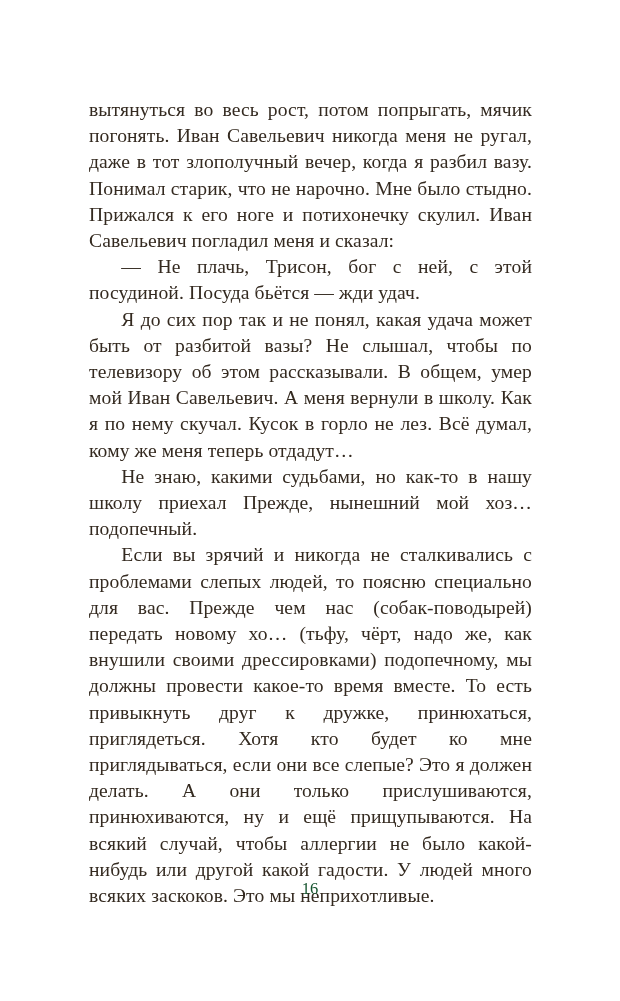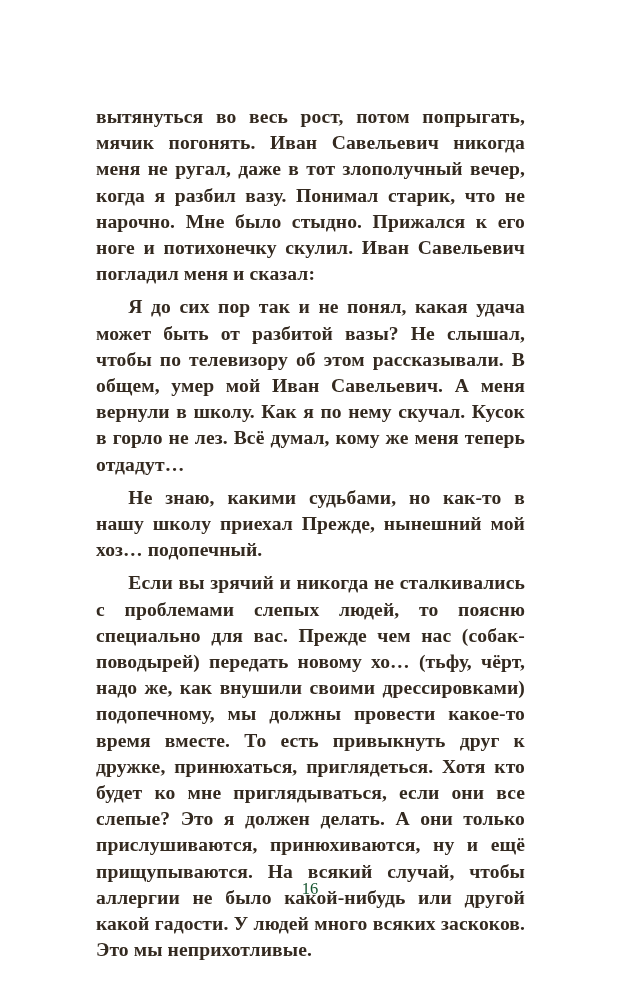--- a/index.html
+++ b/index.html
@@ -27,22 +27,21 @@
     width: 443px;
     font-size: 19.6px;
     line-height: 26.2px;
     text-align: justify;
     hyphens: auto;
     -webkit-hyphens: auto;
     letter-spacing: 0.1px;
   }
 
   .page-text p {
-    margin: 7px;
-    font-weight: bold;
+    margin: 0;
   }
 
   .page-text p.indented {
     text-indent: 1.65em;
   }
 
   .page-number {
     position: absolute;
     top: 879px;
     left: 0;
@@ -52,20 +51,21 @@
     color: #14532d;
   }
 </style>
 </head>
 <body>
 
 <div class="book-page">
 
   <div class="page-text">
     <p>вытянуться во весь рост, потом попрыгать, мячик погонять. Иван Савельевич никогда меня не ругал, даже в тот злополучный вечер, когда я разбил вазу. Понимал старик, что не нарочно. Мне было стыдно. Прижался к его ноге и потихонечку скулил. Иван Савельевич погладил меня и сказал:</p>
+    <p class="indented">— Не плачь, Трисон, бог с ней, с этой посудиной. Посуда бьётся — жди удач.</p>
     <p class="indented">Я до сих пор так и не понял, какая удача может быть от разбитой вазы? Не слышал, чтобы по телевизору об этом рассказывали. В общем, умер мой Иван Савельевич. А меня вернули в школу. Как я по нему скучал. Кусок в горло не лез. Всё думал, кому же меня теперь отдадут…</p>
     <p class="indented">Не знаю, какими судьбами, но как-то в нашу школу приехал Прежде, нынешний мой хоз… подопечный.</p>
     <p class="indented">Если вы зрячий и никогда не сталкивались с проблемами слепых людей, то поясню специально для вас. Прежде чем нас (собак-поводырей) передать новому хо… (тьфу, чёрт, надо же, как внушили своими дрессировками) подопечному, мы должны провести какое-то время вместе. То есть привыкнуть друг к дружке, принюхаться, приглядеться. Хотя кто будет ко мне приглядываться, если они все слепые? Это я должен делать. А они только прислушиваются, принюхиваются, ну и ещё прищупываются. На всякий случай, чтобы аллергии не было какой-нибудь или другой какой гадости. У людей много всяких заскоков. Это мы неприхотливые.</p>
   </div>
 
   <div class="page-number">16</div>
 
 </div>
 
 </body></html>

